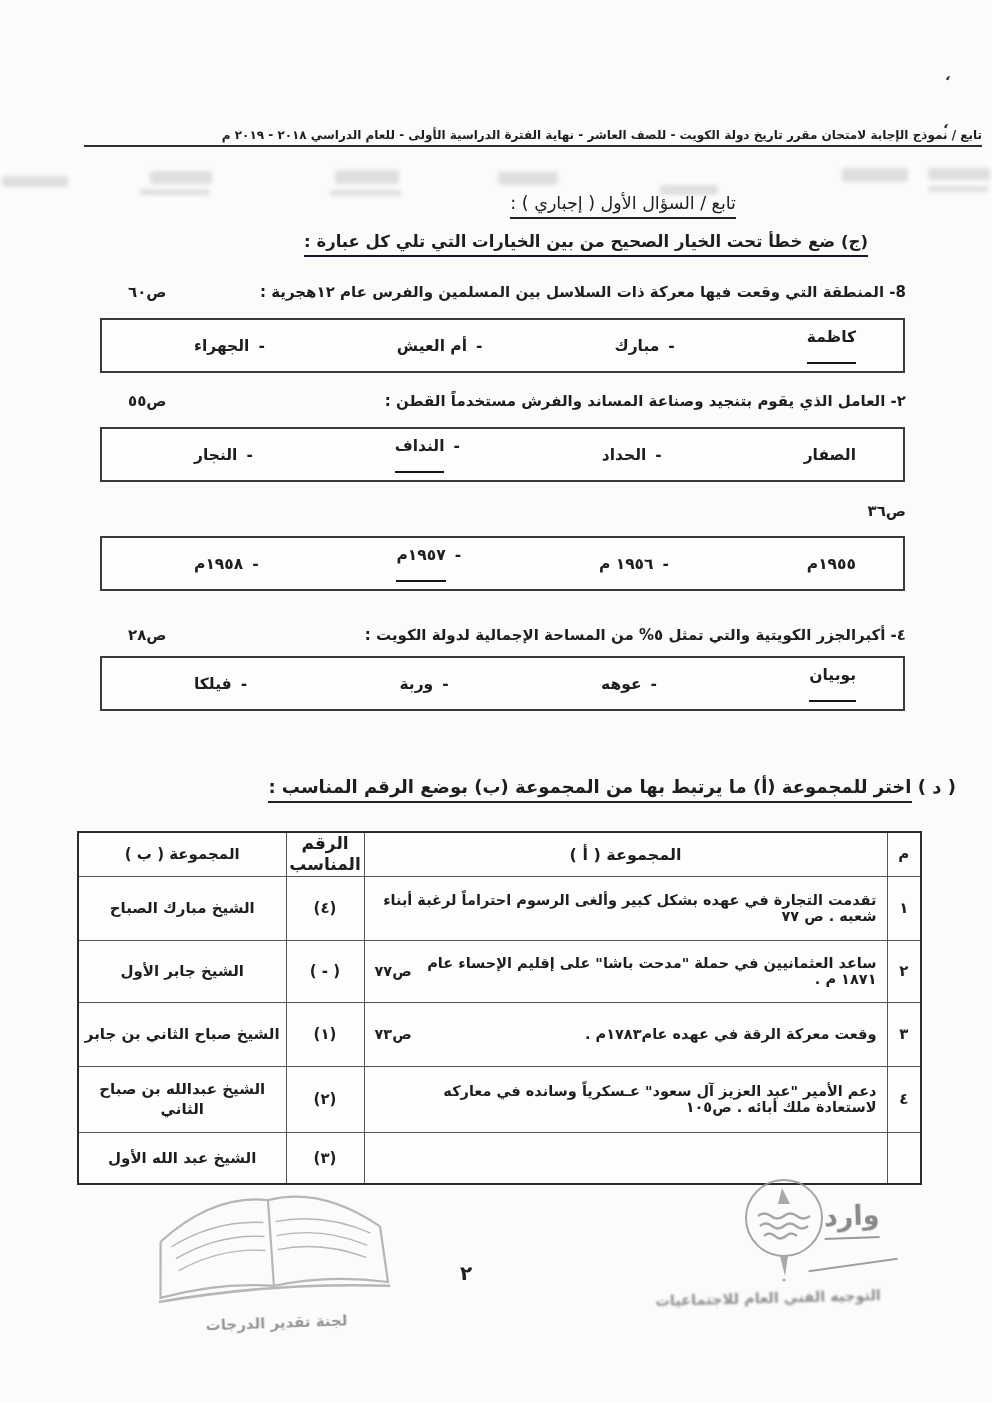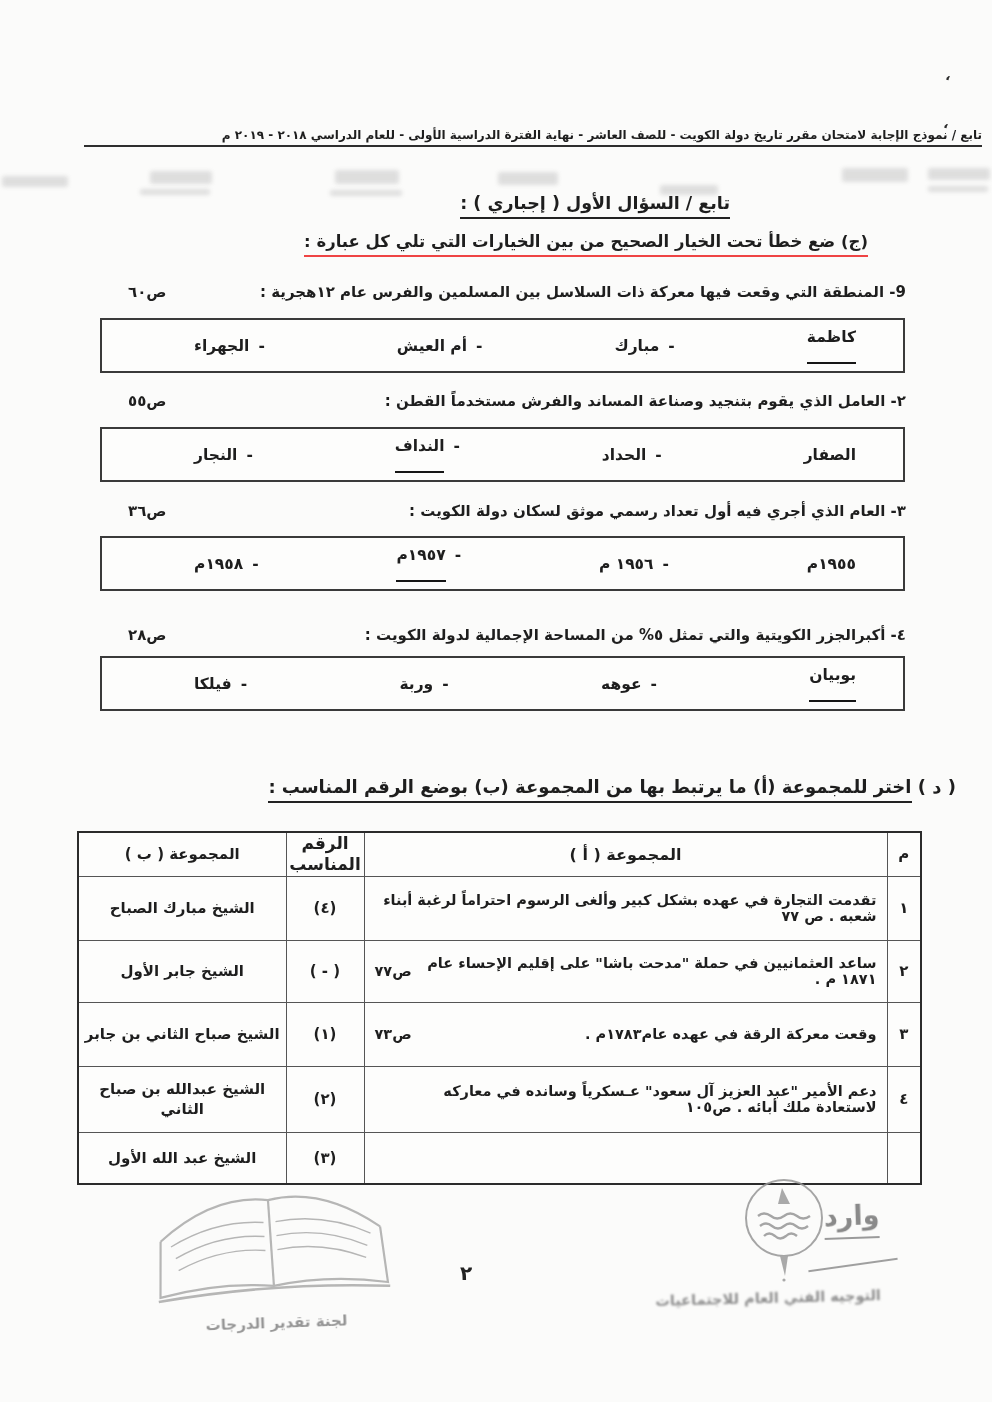--- a/index.html
+++ b/index.html
@@ -31,31 +31,31 @@
     position:absolute; background:#cfcfcf;
     filter:blur(2px); opacity:.65; border-radius:2px;
   }
 
   .scan-mark {
     position:absolute; color:#2b2b2b; font-size:13px; font-weight:bold;
     transform:rotate(12deg);
   }
 
   .section-title {
-    top:193px; right:262px;
-    font-size:17.5px; font-weight:bold;
+    top:193px; right:256px;
+    font-size:17.5px; font-weight:normal;
     border-bottom:2.2px solid #222;
     padding-bottom:4px;
     filter:blur(.15px);
   }
 
   .part-c-heading {
     top:232px; right:124px;
     font-size:16.5px; font-weight:bold;
-    border-bottom:2px solid #ef4444;
+    border-bottom:2px solid #0f172a;
     padding-bottom:4px;
     filter:blur(.15px);
   }
 
   .q-row {
     position:absolute; left:0; right:0;
     display:flex; justify-content:space-between; align-items:flex-start;
     padding:0 86px 0 128px;
     font-size:15px; font-weight:bold;
   }
@@ -168,21 +168,21 @@
 <div class="ghost" style="top:185px; left:660px; width:58px; height:10px;"></div>
 <div class="ghost" style="top:168px; left:842px; width:66px; height:14px;"></div>
 <div class="ghost" style="top:168px; left:928px; width:62px; height:12px;"></div>
 <div class="ghost" style="top:186px; left:928px; width:60px; height:6px;"></div>
 
 <div class="abs section-title">تابع / السؤال الأول ( إجباري ) :</div>
 
 <div class="abs part-c-heading">(ج) ضع خطأ تحت الخيار الصحيح من بين الخيارات التي تلي كل عبارة :</div>
 
 <div class="q-row" style="top:283px;">
-  <span class="q-text">9- المنطقة التي وقعت فيها معركة ذات السلاسل بين المسلمين والفرس عام ١٢هجرية :</span>
+  <span class="q-text">8- المنطقة التي وقعت فيها معركة ذات السلاسل بين المسلمين والفرس عام ١٢هجرية :</span>
   <span class="q-ref">ص٦٠</span>
 </div>
 <div class="opt-box" style="top:318px;">
   <span class="opt answer">
     <span class="dash"></span>
     <span class="opt-label">كاظمة</span>
   </span>
   <span class="opt">
     <span class="dash">-</span>
     <span class="opt-label">مبارك</span>
@@ -214,21 +214,20 @@
     <span class="dash">-</span>
     <span class="opt-label">النداف</span>
   </span>
   <span class="opt">
     <span class="dash">-</span>
     <span class="opt-label">النجار</span>
   </span>
 </div>
 
 <div class="q-row" style="top:502px;">
-  <span class="q-text">٣- العام الذي أجري فيه أول تعداد رسمي موثق لسكان دولة الكويت :</span>
   <span class="q-ref">ص٣٦</span>
 </div>
 <div class="opt-box" style="top:536px;">
   <span class="opt">
     <span class="dash"></span>
     <span class="opt-label">١٩٥٥م</span>
   </span>
   <span class="opt">
     <span class="dash">-</span>
     <span class="opt-label">١٩٥٦ م</span>

